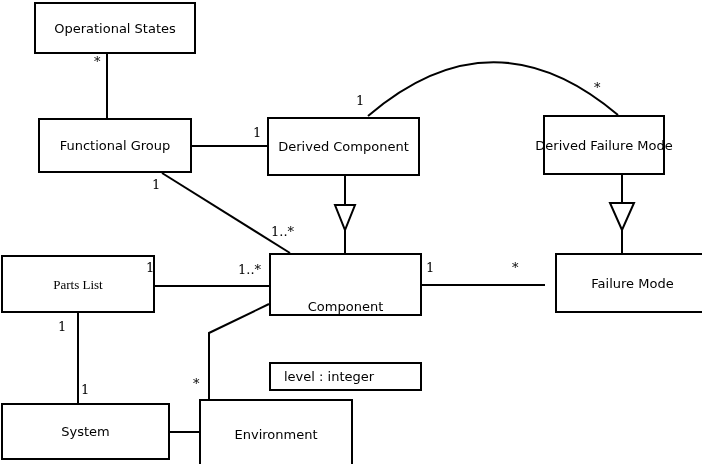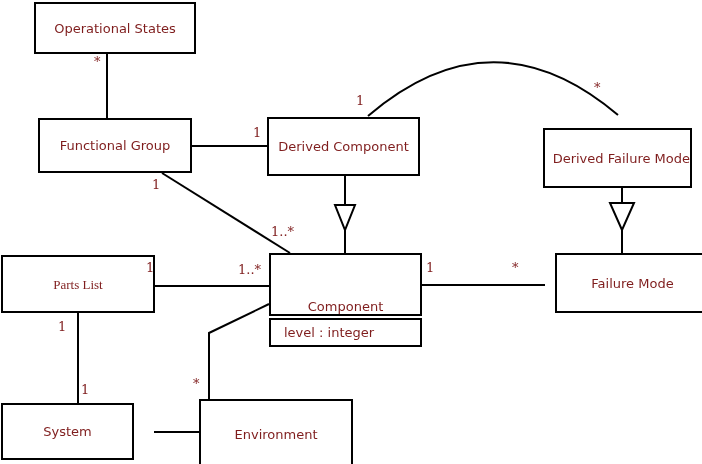--- a/index.html
+++ b/index.html
@@ -7,21 +7,21 @@
     padding: 0;
     background: #ffffff;
   }
   #canvas {
     position: relative;
     width: 702px;
     height: 464px;
     background: #ffffff;
     overflow: hidden;
     font-family: "DejaVu Sans", sans-serif;
-    color: #7f1d1d;
+    color: #000000;
   }
   #edges {
     position: absolute;
     left: 0;
     top: 0;
     width: 702px;
     height: 464px;
   }
   .cls {
     position: absolute;
@@ -33,20 +33,21 @@
     justify-content: center;
   }
   .cls-name {
     font-size: 13px;
     line-height: 15px;
     text-align: center;
     white-space: nowrap;
   }
   .cls-attrbox {
     justify-content: flex-start;
+    margin-top: 44px;
   }
   .cls-attr {
     font-size: 13px;
     line-height: 15px;
     padding-left: 13px;
     white-space: nowrap;
   }
   .mult {
     position: absolute;
     font-family: "DejaVu Serif", serif;
@@ -85,40 +86,40 @@
   </div>
 
   <div class="cls" style="left:267px; top:117px; width:153px; height:59px;">
     <div class="cls-name">Derived Component</div>
   </div>
 
   <div class="cls" style="left:38px;  top:118px; width:154px; height:55px;">
     <div class="cls-name">Functional Group</div>
   </div>
 
-  <div class="cls" style="left:543px; top:128px; width:149px; height:60px;justify-content:flex-end;">
+  <div class="cls" style="left:543px; top:115px; width:122px; height:60px;">
     <div class="cls-name">Derived Failure Mode</div>
   </div>
 
   <div class="cls" style="left:1px;   top:255px; width:154px; height:58px;font-family:Liberation Serif, serif;">
     <div class="cls-name">Parts List</div>
   </div>
 
   <div class="cls" style="left:269px; top:253px; width:153px; height:63px;align-items:flex-end;">
     <div class="cls-name">Component</div>
   </div>
   <div class="cls cls-attrbox" style="left:269px; top:318px; width:153px; height:29px;">
     <div class="cls-attr">level : integer</div>
   </div>
 
   <div class="cls" style="left:545px; top:253px; width:155px; height:60px;margin-left:10px;">
     <div class="cls-name">Failure Mode</div>
   </div>
 
-  <div class="cls" style="left:1px;   top:403px; width:133px; height:57px;">
+  <div class="cls" style="left:1px;   top:403px; width:169px; height:57px;">
     <div class="cls-name">System</div>
   </div>
 
   <div class="cls" style="left:199px; top:399px; width:154px; height:70px;">
     <div class="cls-name">Environment</div>
   </div>
 
   <span class="mult" style="left:94px;  top:55px;">*</span>
   <span class="mult" style="left:253px; top:126px;">1</span>
   <span class="mult" style="left:152px; top:178px;">1</span>

